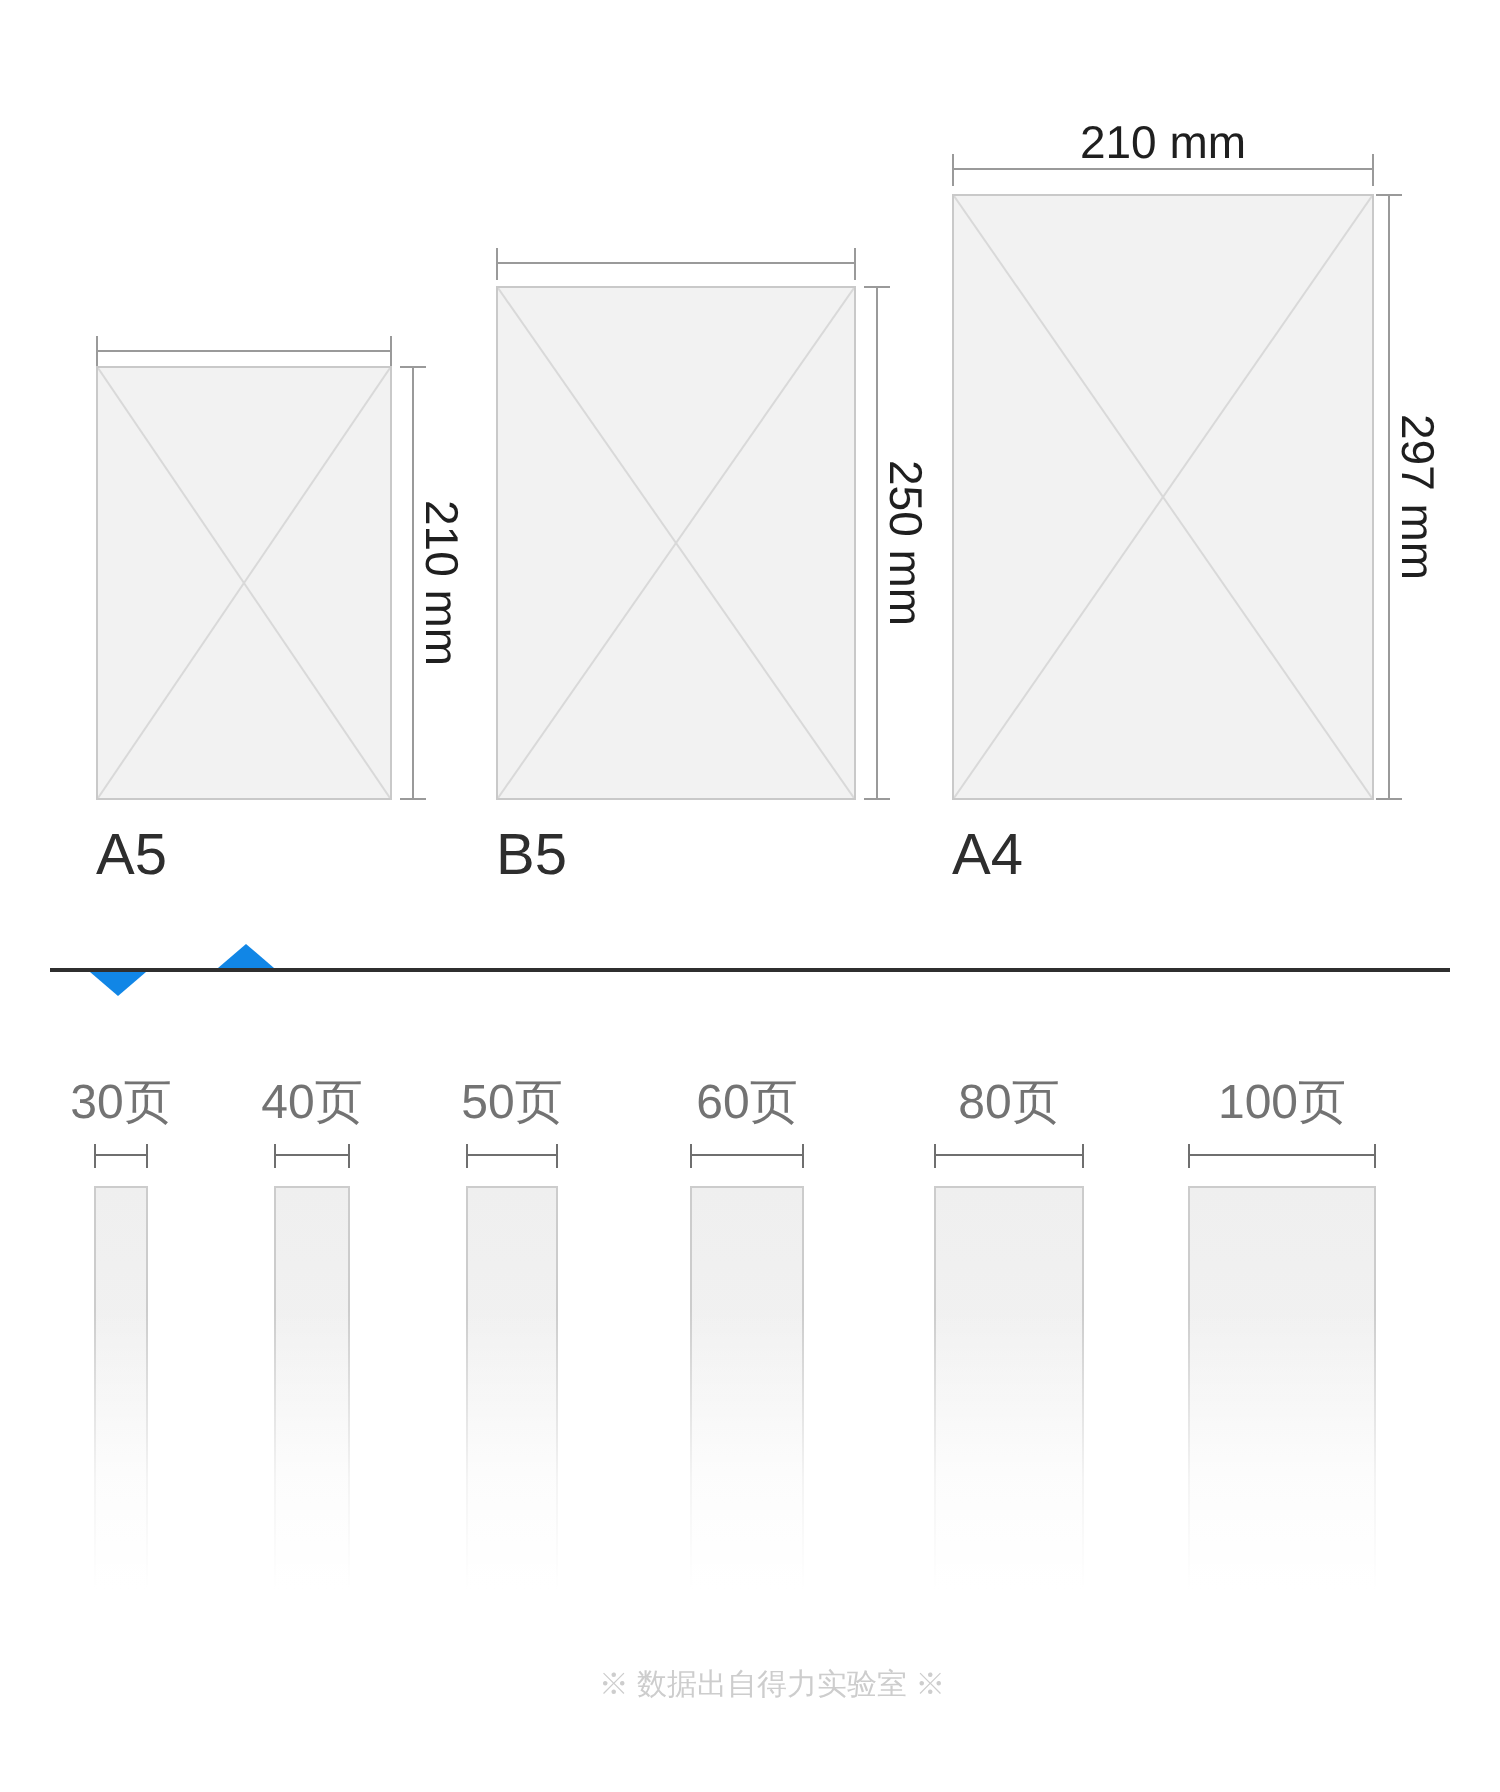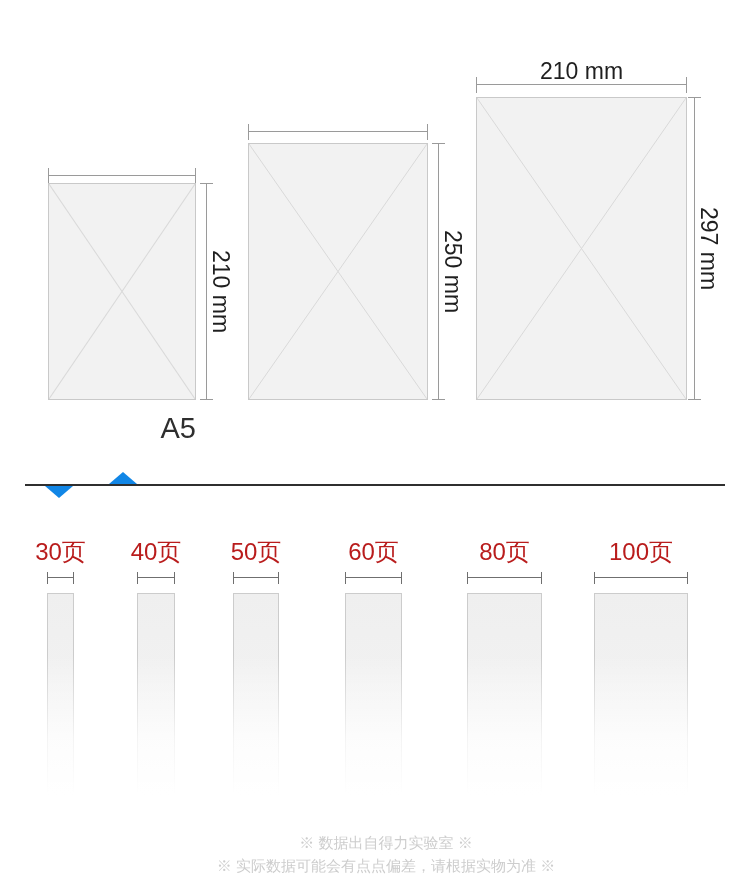--- a/index.html
+++ b/index.html
@@ -47,21 +47,21 @@
     font-size:23px; line-height:26px; color:#1f1f1f;
     white-space:nowrap;
   }
   .vdim-label {
     position:absolute; width:26px;
     writing-mode:vertical-rl; text-orientation:mixed;
     text-align:center; font-size:23px; color:#1f1f1f;
     white-space:nowrap;
   }
   .paper-name {
-    position:absolute; text-align:right;
+    position:absolute; text-align:left;
     font-size:29px; line-height:32px; color:#2e2e2e;
   }
 
   
   .divider-line {
     position:absolute; left:25px; top:484px;
     width:700px; height:2px; background:#2f2f2f;
   }
   .tri { position:absolute; width:0; height:0; }
   .tri-down {
@@ -75,21 +75,21 @@
     border-left:14px solid transparent;
     border-right:14px solid transparent;
     border-bottom:12px solid #1186e6;
   }
 
   
   .page-col { position:absolute; top:538px; height:280px; }
   .page-col .count-label {
     position:absolute; top:0; left:50%;
     transform:translateX(-50%);
-    font-size:24px; line-height:28px; color:#b91c1c;
+    font-size:24px; line-height:28px; color:#737373;
     white-space:nowrap;
   }
   .page-col .thick-dim {
     position:absolute; top:34px; left:0; right:0; height:12px;
     border-left:1px solid #6f6f6f;
     border-right:1px solid #6f6f6f;
   }
   .page-col .thick-dim .dimline {
     position:absolute; left:0; right:0; top:5px;
     border-top:1px solid #6f6f6f;
@@ -143,35 +143,37 @@
   <div class="paper-box" style="left:248px; top:143px; width:180px; height:257px;">
     <svg viewBox="0 0 100 100" preserveAspectRatio="none">
       <line x1="0" y1="0" x2="100" y2="100" stroke="#d9d9d9" stroke-width="1" vector-effect="non-scaling-stroke"></line>
       <line x1="100" y1="0" x2="0" y2="100" stroke="#d9d9d9" stroke-width="1" vector-effect="non-scaling-stroke"></line>
     </svg>
   </div>
   <div class="vdim" style="left:432px; top:143px; height:257px;">
     <div class="dimline"></div>
   </div>
   <div class="vdim-label" style="left:440px; top:143px; height:257px;">250 mm</div>
+  <div class="paper-name" style="left:248px; top:412px; width:180px;">B5</div>
 
   <div class="hdim-label" style="left:476px; top:58px; width:211px;">210 mm</div>
   <div class="hdim" style="left:476px; top:77px; width:211px;">
     <div class="dimline"></div>
   </div>
   <div class="paper-box" style="left:476px; top:97px; width:211px; height:303px;">
     <svg viewBox="0 0 100 100" preserveAspectRatio="none">
       <line x1="0" y1="0" x2="100" y2="100" stroke="#d9d9d9" stroke-width="1" vector-effect="non-scaling-stroke"></line>
       <line x1="100" y1="0" x2="0" y2="100" stroke="#d9d9d9" stroke-width="1" vector-effect="non-scaling-stroke"></line>
     </svg>
   </div>
   <div class="vdim" style="left:688px; top:97px; height:303px;">
     <div class="dimline"></div>
   </div>
   <div class="vdim-label" style="left:696px; top:97px; height:303px;">297 mm</div>
+  <div class="paper-name" style="left:476px; top:412px; width:211px;">A4</div>
 
   <div class="divider-line"></div>
   <div class="tri tri-down" style="border-top-color: rgb(17, 134, 230);"></div>
   <div class="tri tri-up" style="border-bottom-color: rgb(17, 134, 230);"></div>
 
   <div class="page-col" style="left:47px; width:27px;">
     <div class="count-label">30页</div>
     <div class="thick-dim">
         <div class="dimline"></div>
       </div>
@@ -209,15 +211,14 @@
     <div class="count-label">100页</div>
     <div class="thick-dim">
         <div class="dimline"></div>
       </div>
     <div class="stack-bar"></div>
   </div>
 
   <div class="fade-overlay"></div>
 
   <div class="footnote footnote-1">※ 数据出自得力实验室 ※</div>
-  <div class="footnote footnote-2">※ 实际数据可能会有点点偏差，请根据实物为准 ※</div>
 
 </div>
 
 </body></html>

